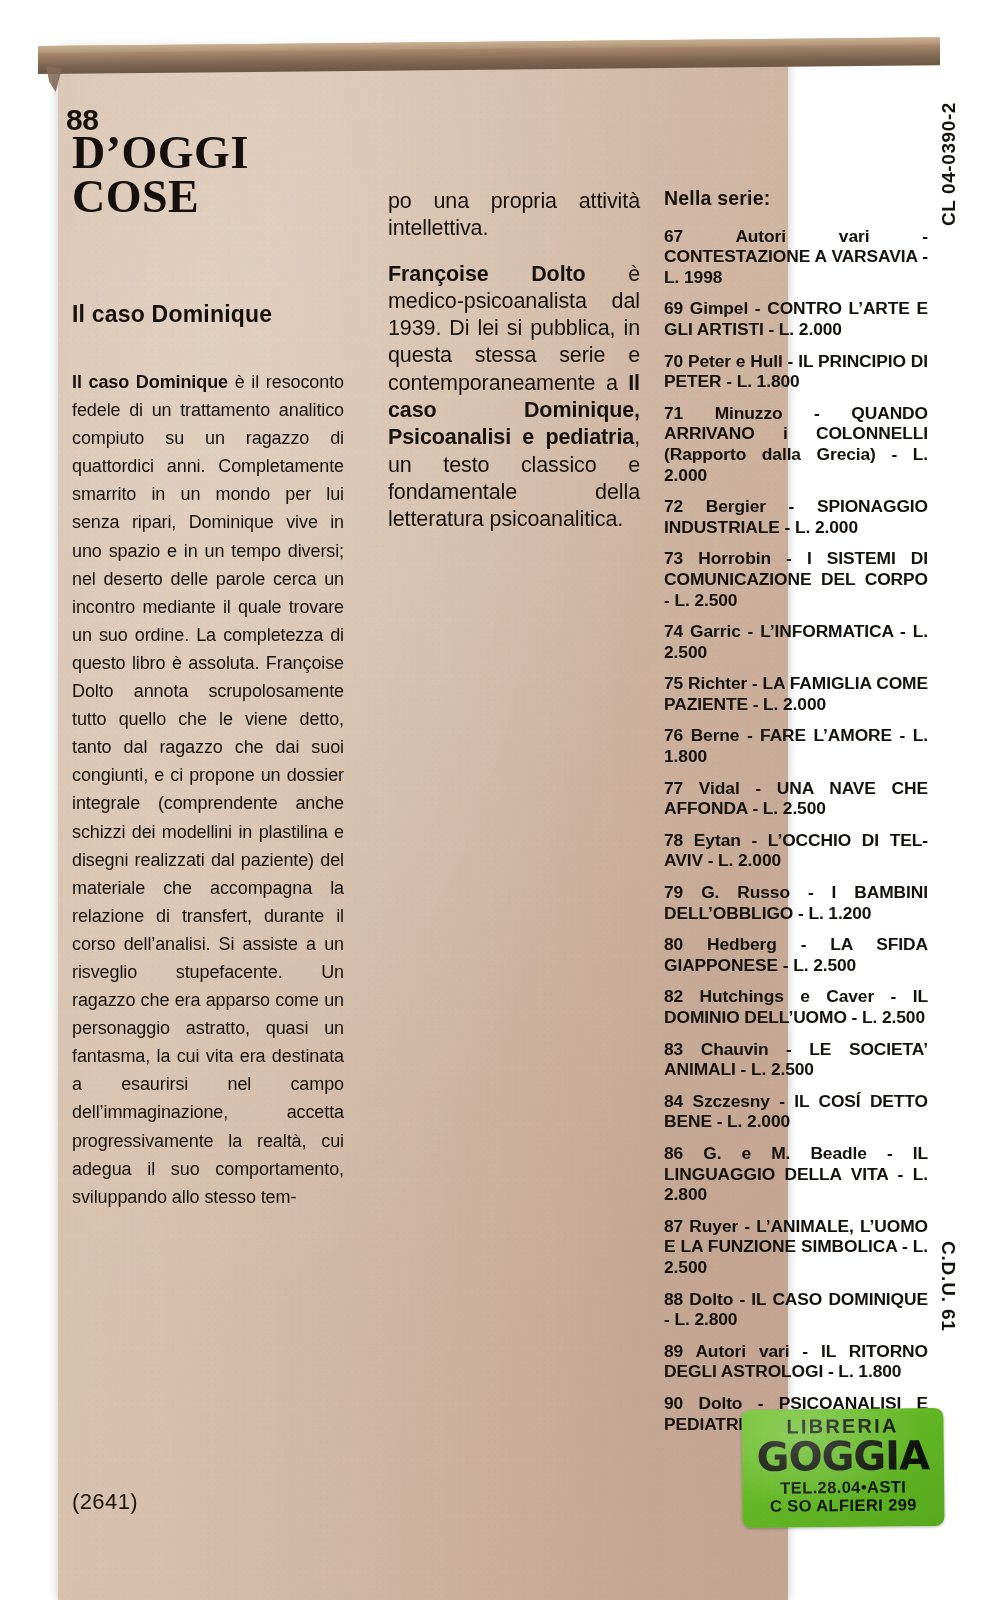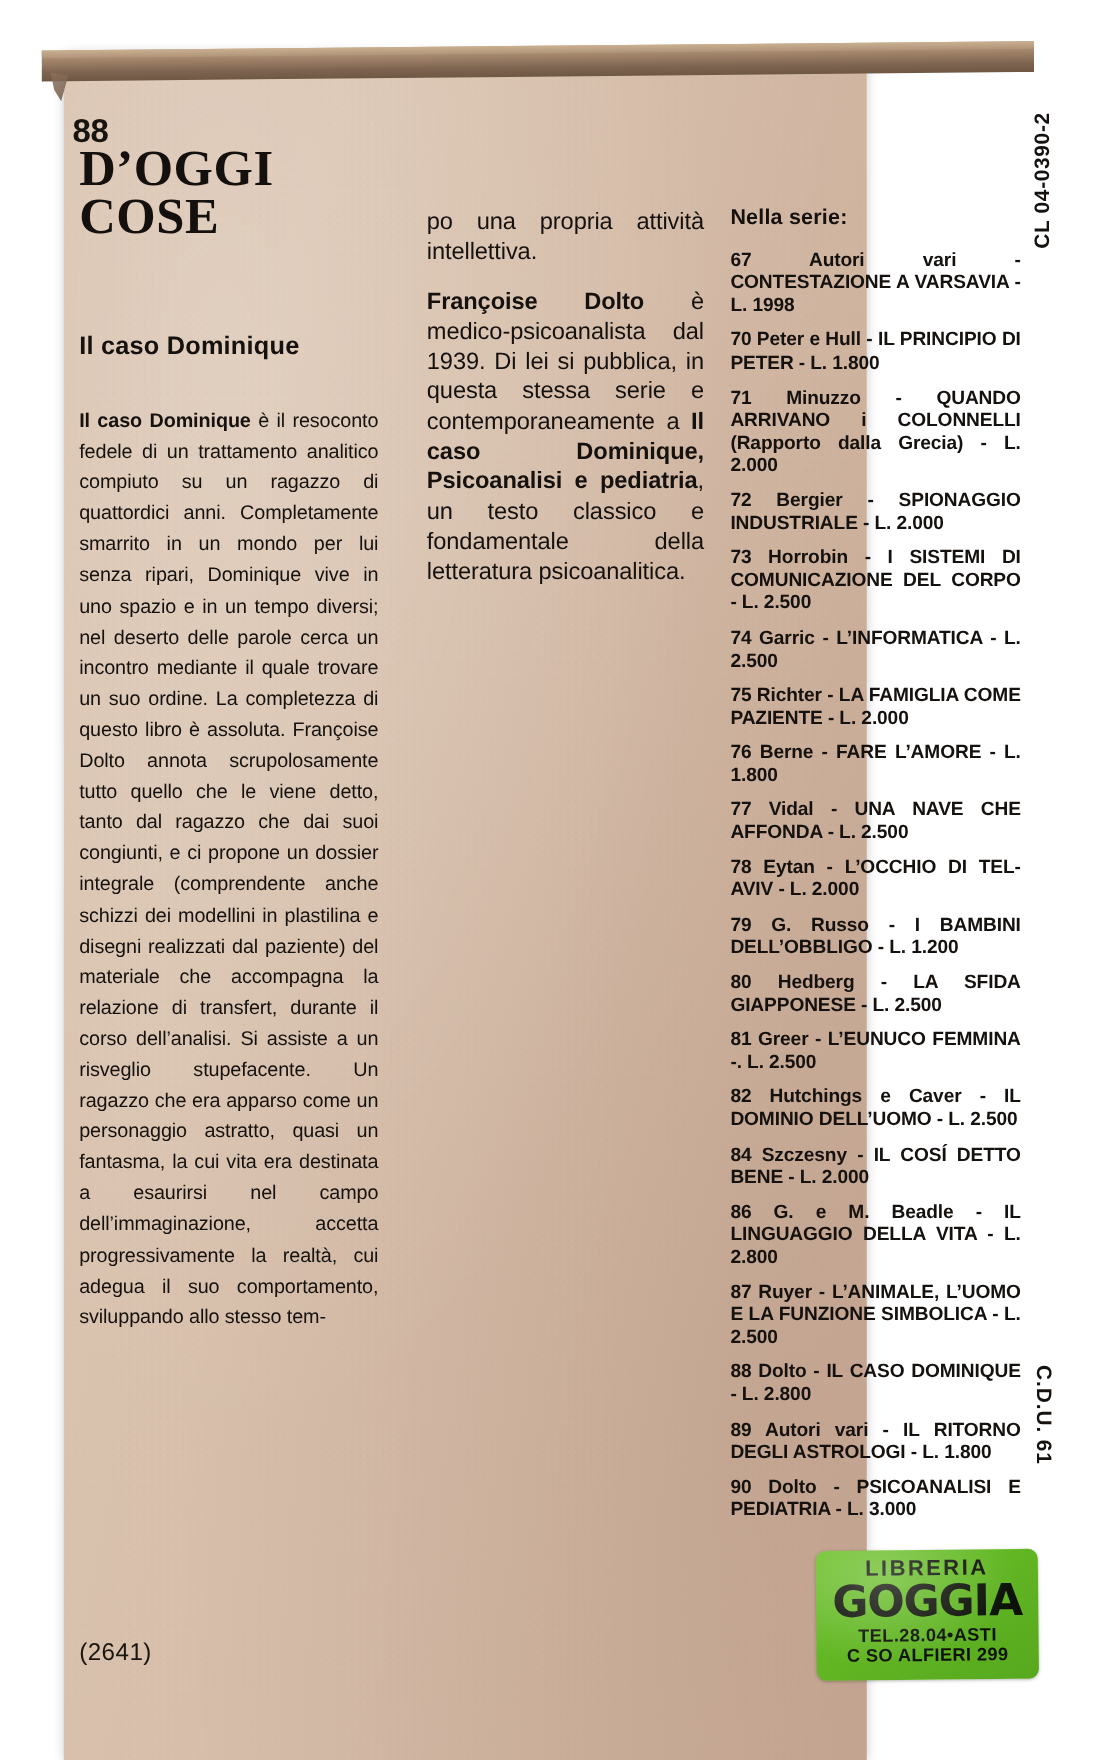--- a/index.html
+++ b/index.html
@@ -279,33 +279,34 @@
 
       <div class="col col-2">
         <p>po una propria attività intellettiva.</p>
         <p><span class="strong">Françoise Dolto</span><span> è medico-psicoanalista dal 1939. Di lei si pubblica, in questa stessa serie e contemporaneamente a </span><span class="strong">Il caso Dominique, Psicoanalisi e pediatria</span><span>, un testo classico e fondamentale della letteratura psicoanalitica.</span></p>
       </div>
 
       <div class="col col-3">
         <div class="series-head">Nella serie:</div>
         <div id="series-items">
             <div class="series-item">67 Autori vari - CONTESTAZIONE A VARSAVIA - L. 1998</div>
+            <div class="series-item">69 Gimpel - CONTRO L’ARTE E GLI ARTISTI - L. 2.000</div>
             <div class="series-item">70 Peter e Hull - IL PRINCIPIO DI PETER - L. 1.800</div>
             <div class="series-item">71 Minuzzo - QUANDO ARRIVANO i COLONNELLI (Rapporto dalla Grecia) - L. 2.000</div>
             <div class="series-item">72 Bergier - SPIONAGGIO INDUSTRIALE - L. 2.000</div>
             <div class="series-item">73 Horrobin - I SISTEMI DI COMUNICAZIONE DEL CORPO - L. 2.500</div>
             <div class="series-item">74 Garric - L’INFORMATICA - L. 2.500</div>
             <div class="series-item">75 Richter - LA FAMIGLIA COME PAZIENTE - L. 2.000</div>
             <div class="series-item">76 Berne - FARE L’AMORE - L. 1.800</div>
             <div class="series-item">77 Vidal - UNA NAVE CHE AFFONDA - L. 2.500</div>
             <div class="series-item">78 Eytan - L’OCCHIO DI TEL-AVIV - L. 2.000</div>
             <div class="series-item">79 G. Russo - I BAMBINI DELL’OBBLIGO - L. 1.200</div>
             <div class="series-item">80 Hedberg - LA SFIDA GIAPPONESE - L. 2.500</div>
-            <div class="series-item">81 Greer - L’EUNUCO FEMMINA -. L. 2.500</div>
             <div class="series-item">82 Hutchings e Caver - IL DOMINIO DELL’UOMO - L. 2.500</div>
+            <div class="series-item">83 Chauvin - LE SOCIETA’ ANIMALI - L. 2.500</div>
             <div class="series-item">84 Szczesny - IL COSÍ DETTO BENE - L. 2.000</div>
             <div class="series-item">86 G. e M. Beadle - IL LINGUAGGIO DELLA VITA - L. 2.800</div>
             <div class="series-item">87 Ruyer - L’ANIMALE, L’UOMO E LA FUNZIONE SIMBOLICA - L. 2.500</div>
             <div class="series-item">88 Dolto - IL CASO DOMINIQUE - L. 2.800</div>
             <div class="series-item">89 Autori vari - IL RITORNO DEGLI ASTROLOGI - L. 1.800</div>
             <div class="series-item">90 Dolto - PSICOANALISI E PEDIATRIA - L. 3.000</div>
           </div>
       </div>
 
       <div class="vcode" id="vcode-isbn">CL 04-0390-2</div>

